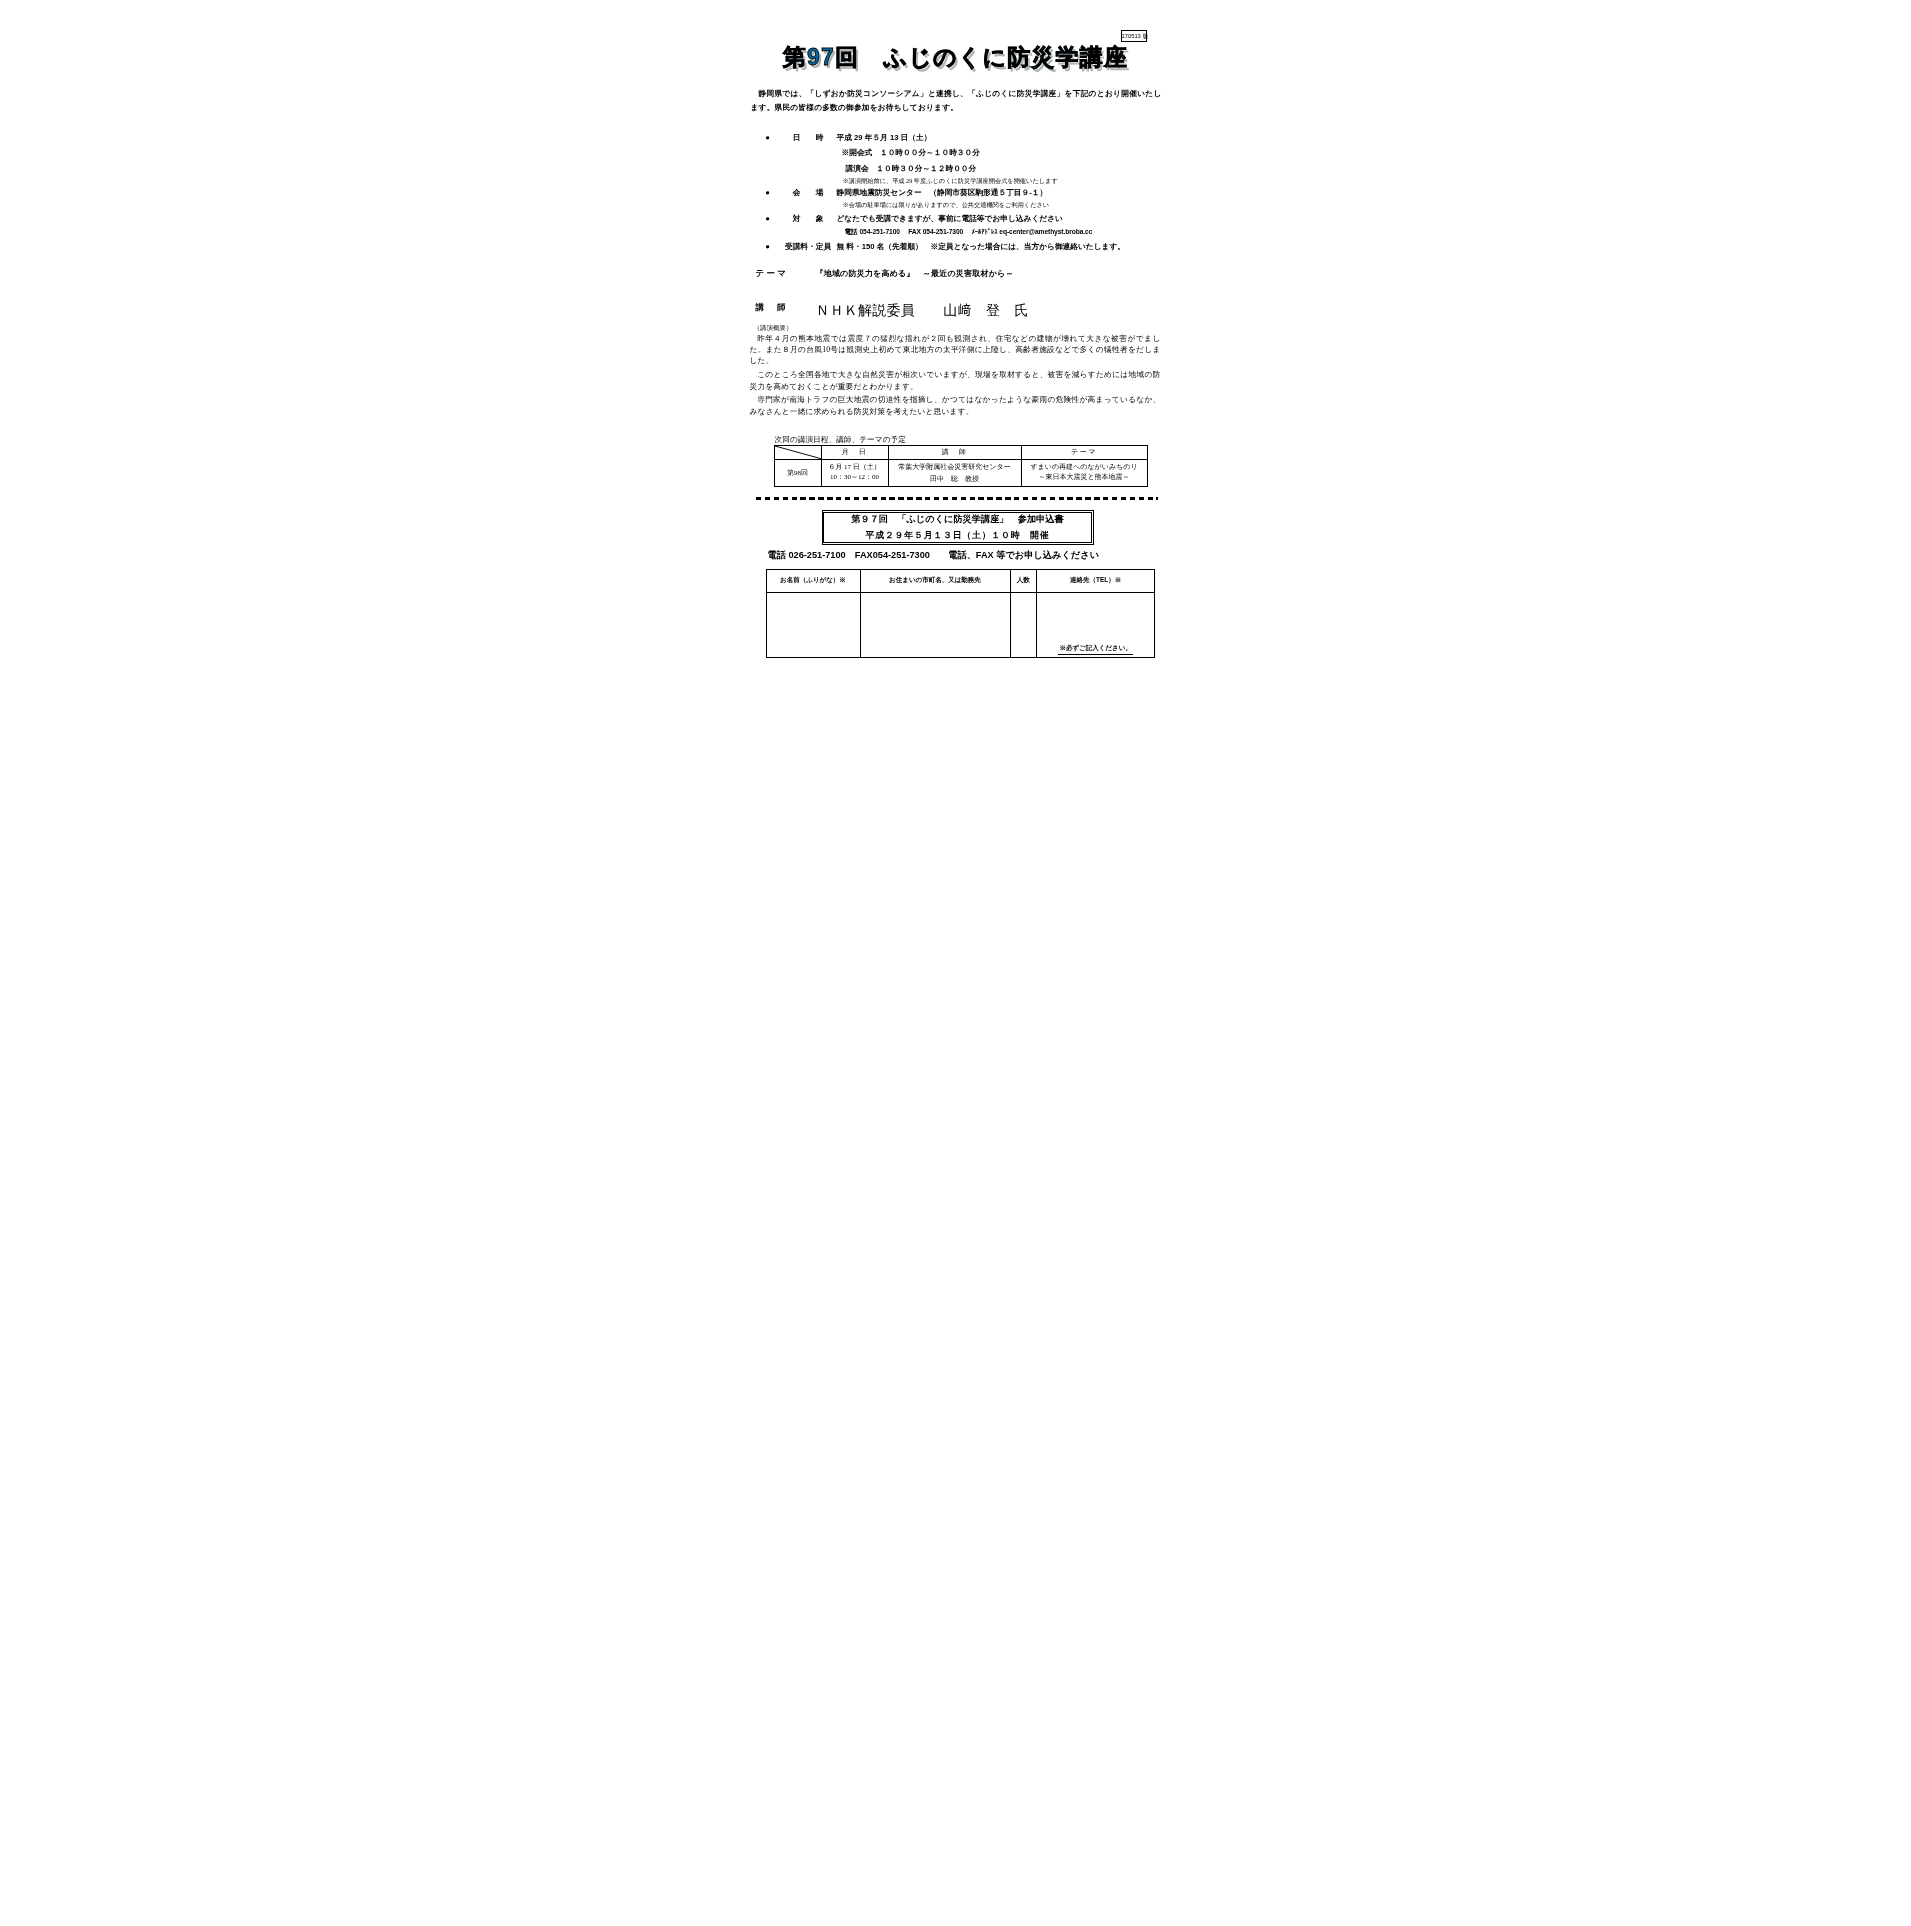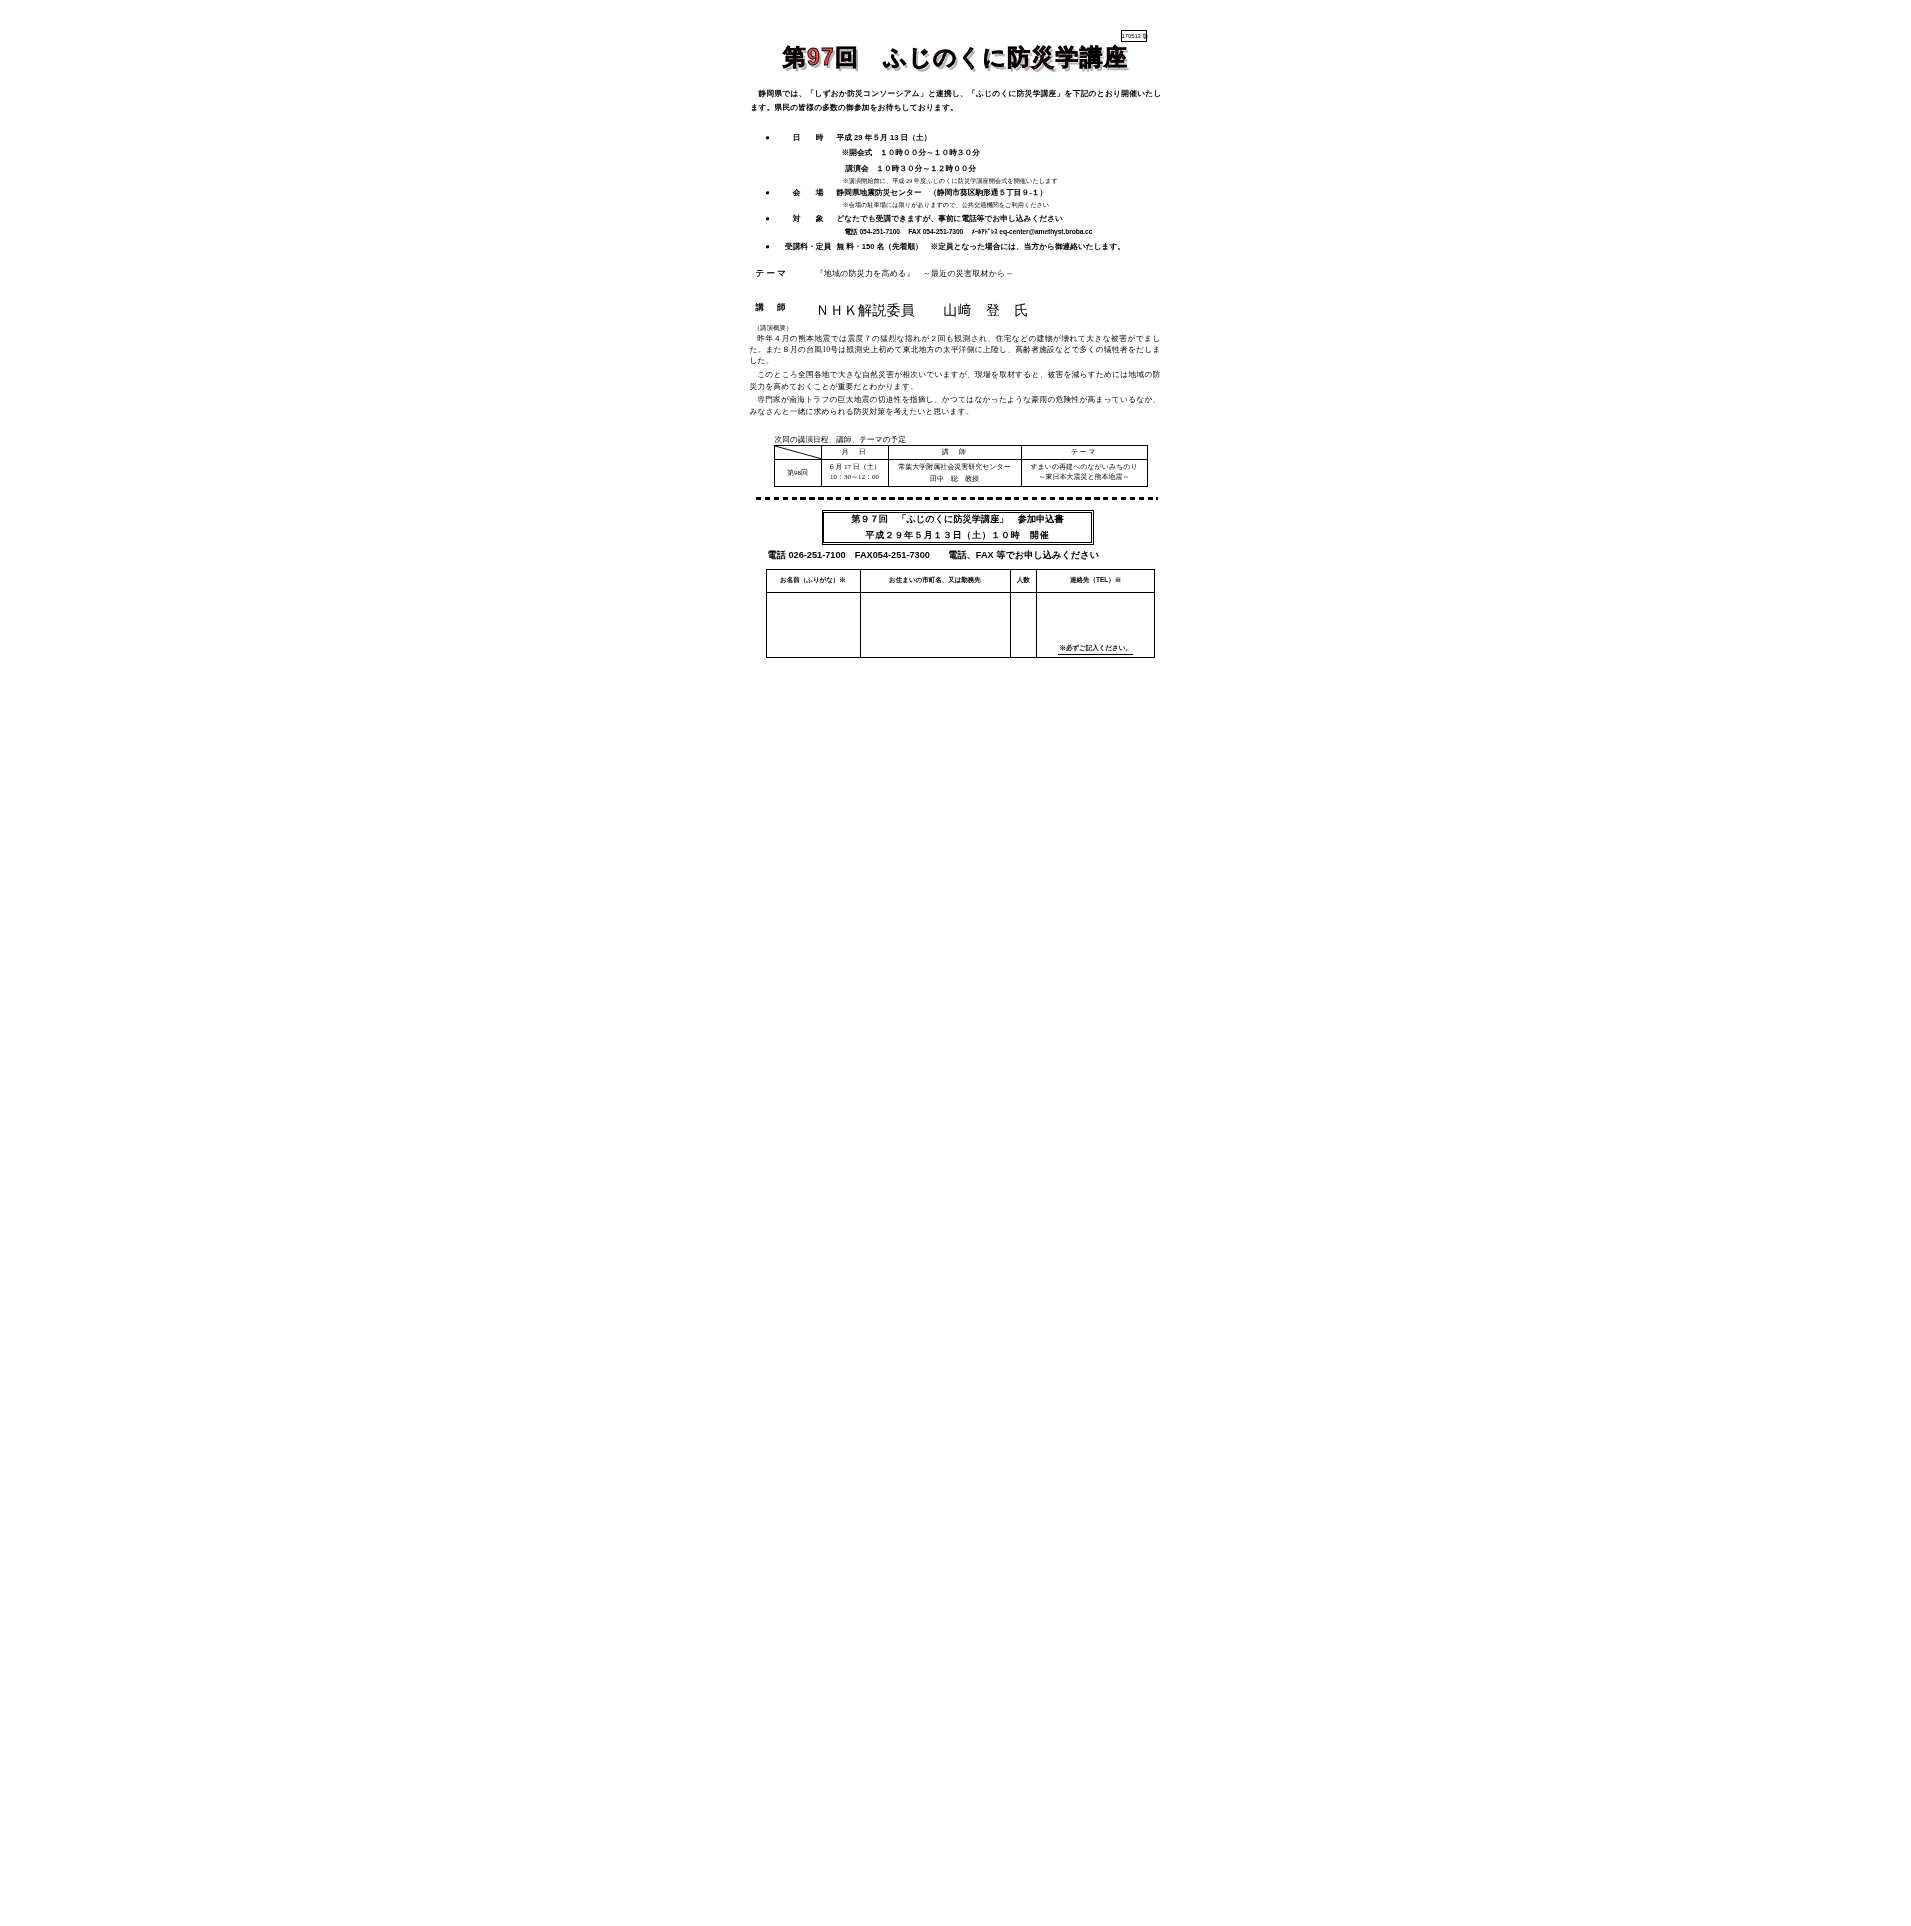--- a/index.html
+++ b/index.html
@@ -11,21 +11,21 @@
 
   .version-box {
     position:absolute; left:404px; top:30px; width:24px; height:10px;
     border:0.8px solid #000; font-size:5.8px; line-height:10px; text-align:center;
     white-space:nowrap;
   }
 
   .main-title {
     position:absolute; left:0; right:0; top:42px; text-align:center;
     font-size:23px; font-weight:bold; letter-spacing:1.2px; white-space:nowrap;
-    color:#ef4444;
+    color:#0369a1;
     -webkit-text-stroke:0.8px #000;
     text-shadow:2.3px 2.7px 0 #b5b5b5;
   }
 
   .intro {
     position:absolute; left:34px; top:87px; width:411px;
     font-weight:bold; font-size:7.7px; line-height:14px; letter-spacing:0.2px;
     text-align:justify;
   }
 
@@ -34,21 +34,21 @@
   .d-row .lbl { display:inline-block; width:57px; }
   .d-sub  { position:absolute; white-space:nowrap; font-weight:bold; font-size:7.7px; }
   .d-note { position:absolute; white-space:nowrap; font-family:"Liberation Serif",serif; font-size:6.2px; }
   .d-contact { position:absolute; white-space:nowrap; font-weight:bold; font-size:6.7px; letter-spacing:-0.1px; }
 
   .theme-label, .lect-label {
     position:absolute; left:39px; font-size:8.5px; font-weight:bold; letter-spacing:2.3px; white-space:nowrap;
   }
   .theme-value {
     position:absolute; left:99px; font-family:"Liberation Serif",serif;
-    font-size:8px; font-weight:normal; white-space:nowrap; letter-spacing:0.2px;
+    font-size:8px; font-weight:bold; white-space:nowrap; letter-spacing:0.2px;
   }
   .lect-value {
     position:absolute; left:99px; font-family:"Liberation Serif",serif;
     font-size:14px; white-space:nowrap; letter-spacing:0.2px;
   }
 
   .abs-heading { position:absolute; left:37px; top:324px; font-family:"Liberation Serif",serif; font-size:6.5px; }
   .abstract {
     position:absolute; left:33px; top:333px; width:411px;
     font-family:"Liberation Serif",serif; font-size:7.7px; line-height:11.2px; letter-spacing:0.2px;

